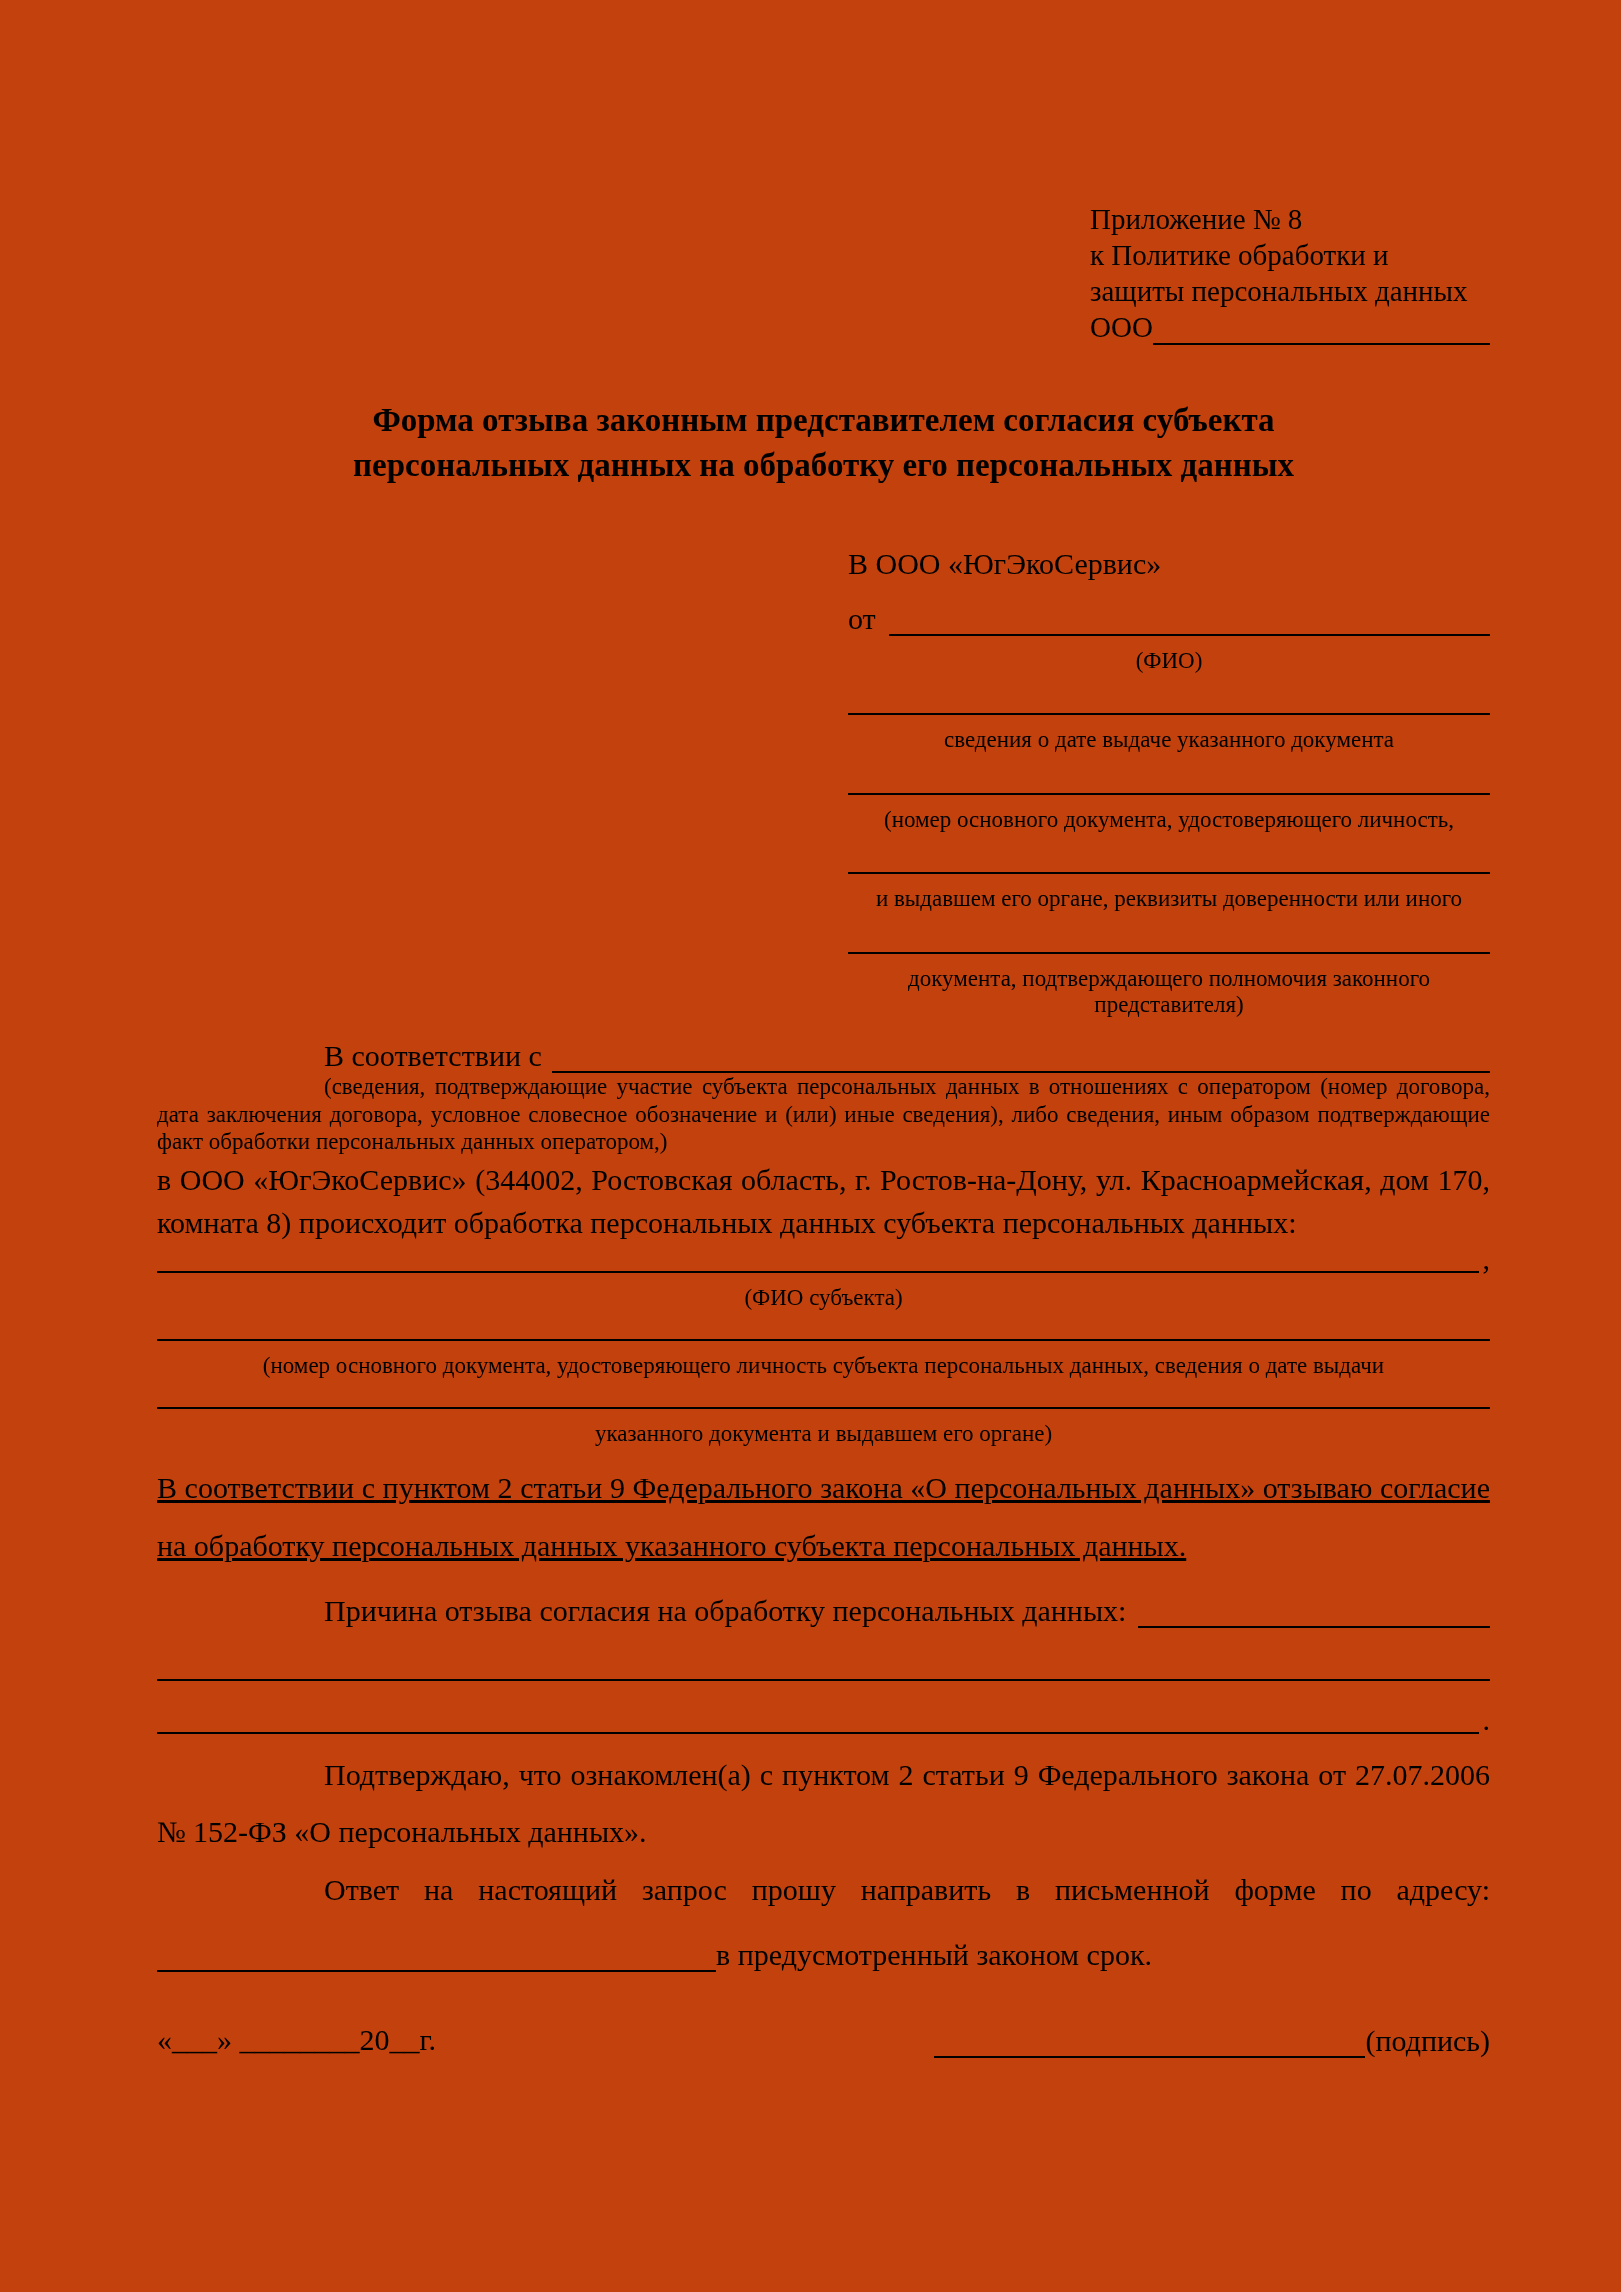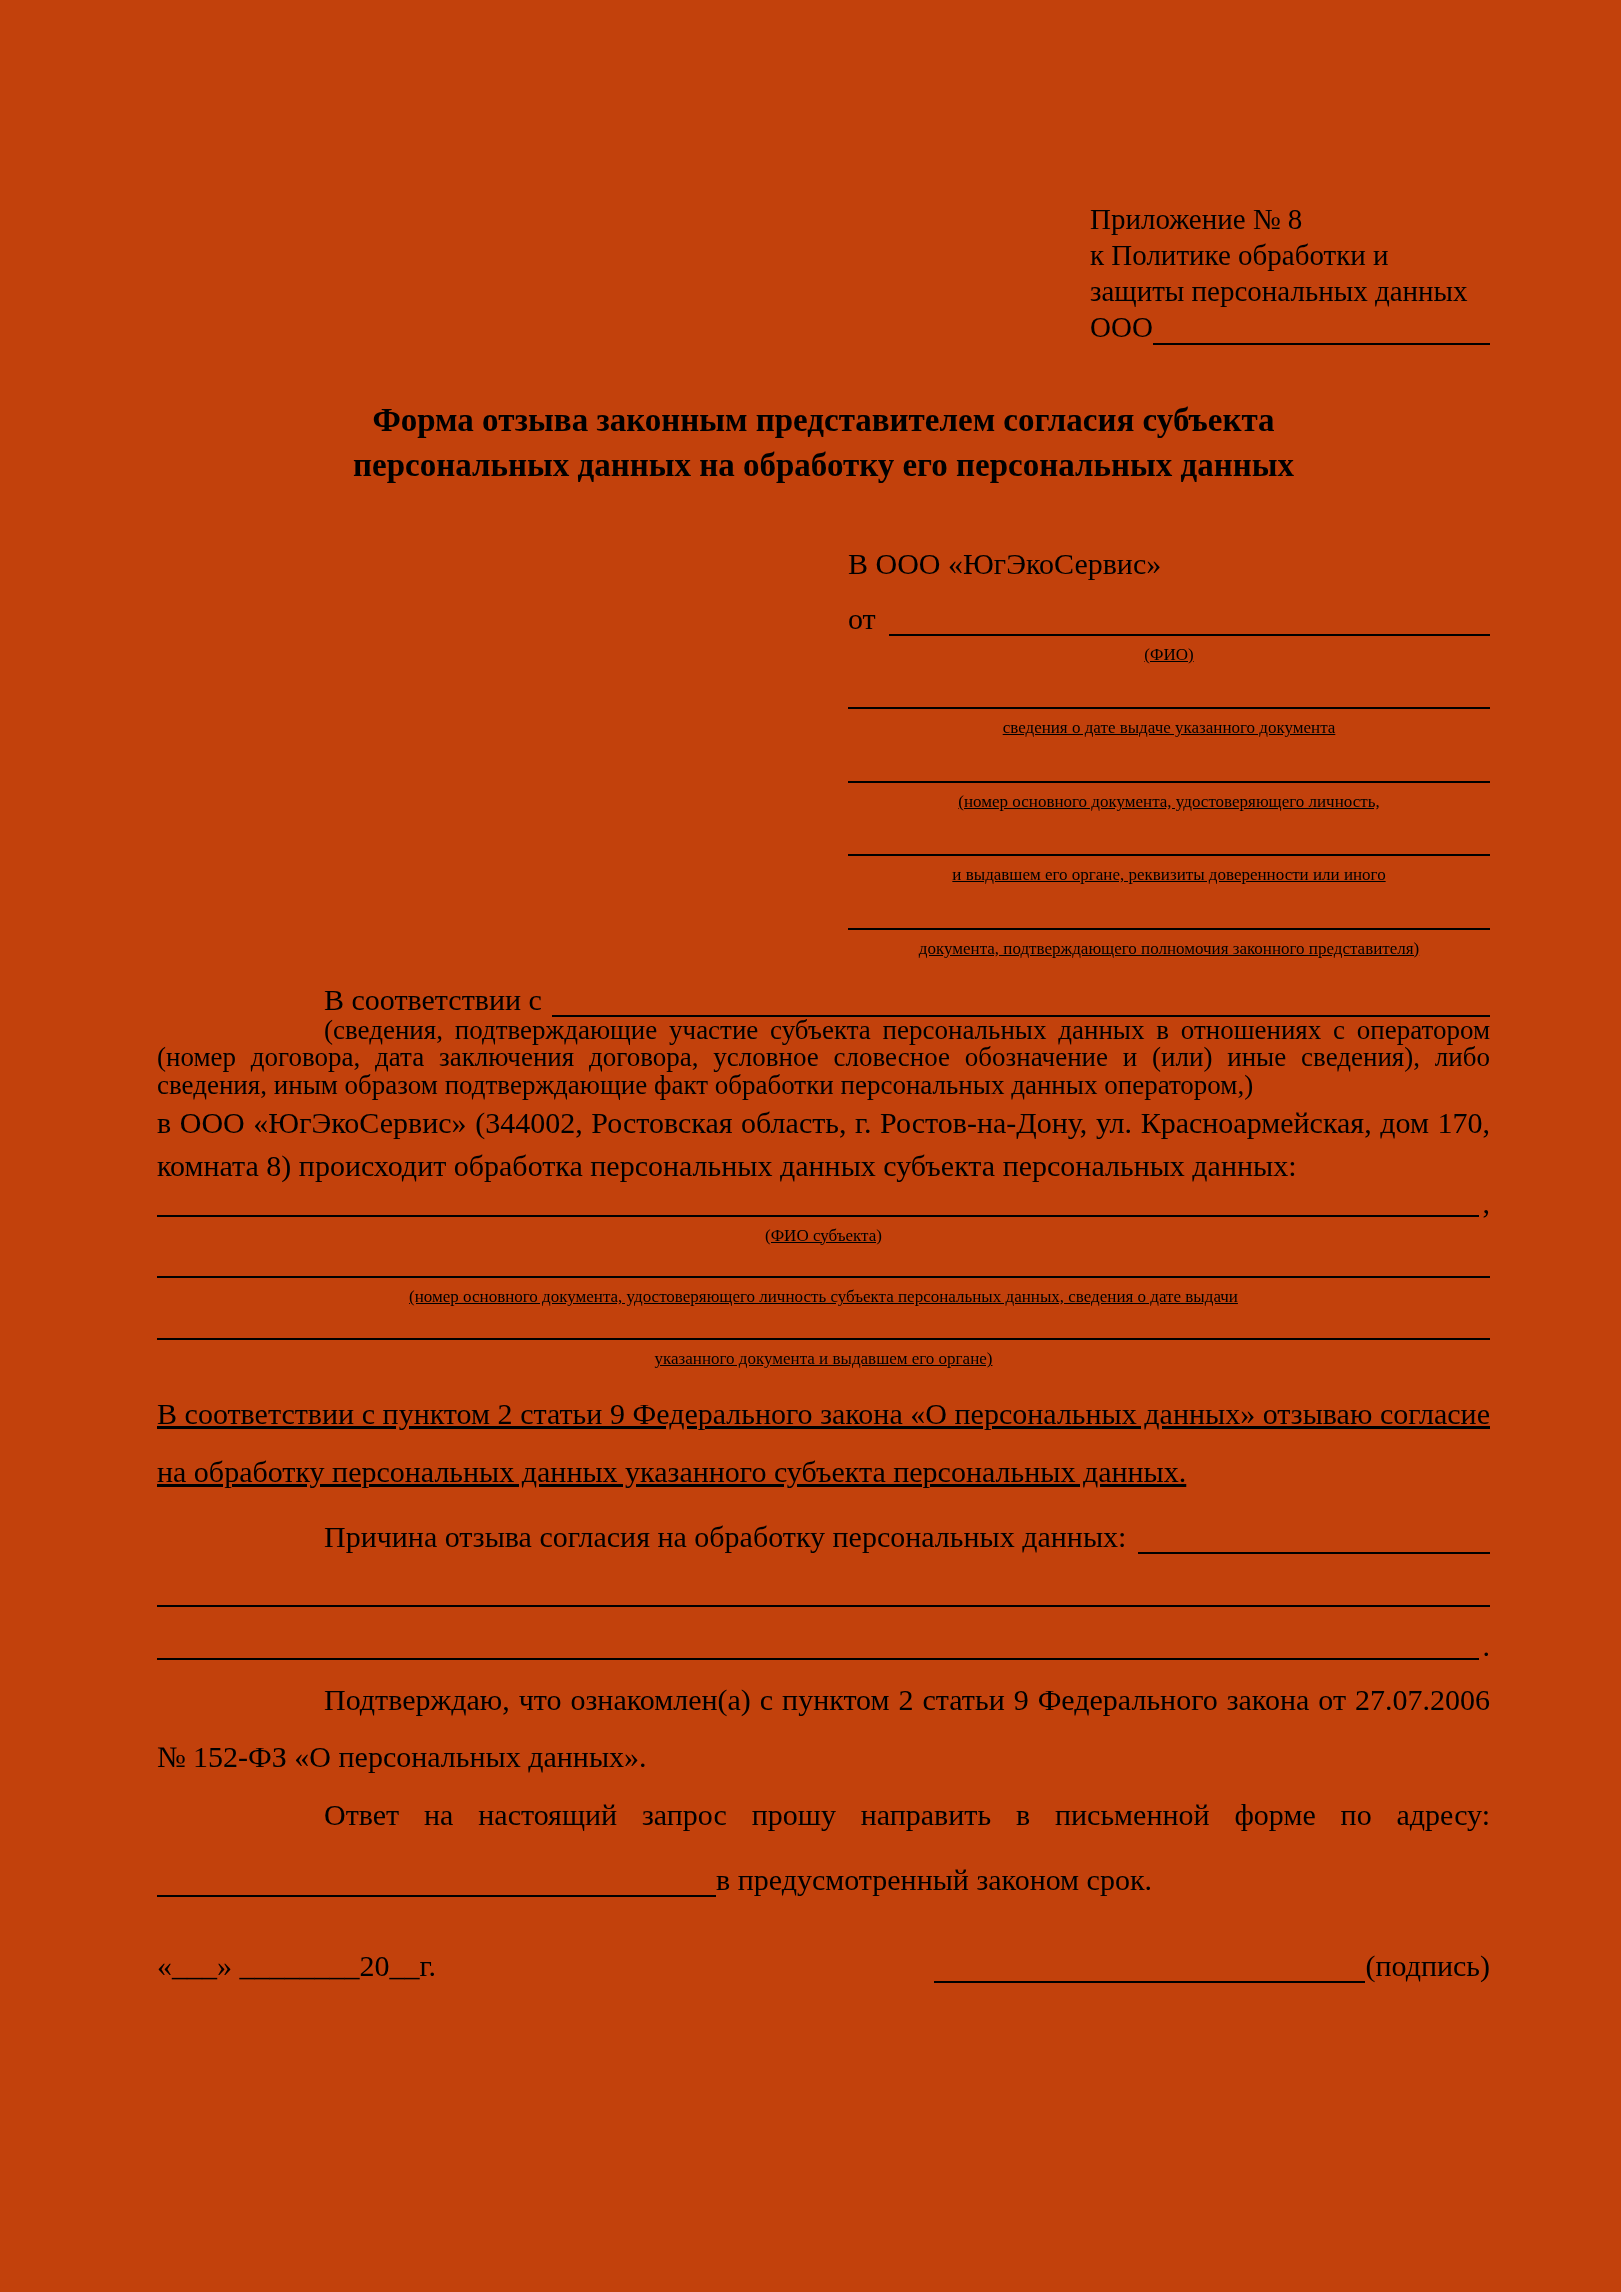--- a/index.html
+++ b/index.html
@@ -11,21 +11,21 @@
     box-sizing:border-box;
     padding:201px 131px 0 157px;
     font-family:"Liberation Serif","DejaVu Serif",serif;
     color:#000;
     font-size:30px;
     overflow:hidden;
   }
   .ln{border-bottom:2.9px solid #000;}
   .fill{flex:1 1 auto;}
   .u-row{display:flex;align-items:flex-end;}
-  .cap{font-size:17px;line-height:26.5px;text-align:center;margin-top:6px;text-decoration:underline;}
+  .cap{font-size:23px;line-height:26.5px;text-align:center;margin-top:12px;}
 
   .header-block{margin-left:933px;width:400px;font-size:29px;line-height:36px;}
   .company-row{display:flex;align-items:flex-end;}
   .company-row .ln{height:33px;}
 
   .title{
     max-width:1098px;margin:53px auto 0;
     text-align:center;font-weight:700;font-size:33px;line-height:45px;
   }
 
@@ -34,21 +34,21 @@
   .from-row .label{padding-right:13.7px;white-space:nowrap;}
   .from-row .ln{height:41px;}
   .doc-row .blank{border-bottom:2.9px solid #000;height:39px;}
 
   .statement-heading{margin-top:29px;text-align:center;letter-spacing:1px;}
 
   .according-row{margin-top:13.7px;display:flex;align-items:flex-end;}
   .according-row .label{padding-left:167px;padding-right:9.8px;white-space:nowrap;}
   .according-row .ln{height:39px;}
 
-  .fine-print{font-size:27px;line-height:27.4px;text-align:justify;text-indent:167px;}
+  .fine-print{font-size:23px;line-height:27.4px;text-align:justify;text-indent:167px;}
 
   .operator-par{text-align:justify;line-height:43px;margin-top:2px;}
 
   .subject-row{display:flex;align-items:flex-end;}
   .subject-row .ln{height:27.4px;}
   .subject-row .punct{padding-left:3.9px;line-height:29px;}
 
   .withdrawal{margin-top:11.8px;text-align:justify;line-height:58px;text-decoration:underline;}
 
   .reason-row{margin-top:5.9px;display:flex;align-items:flex-end;height:47px;}

